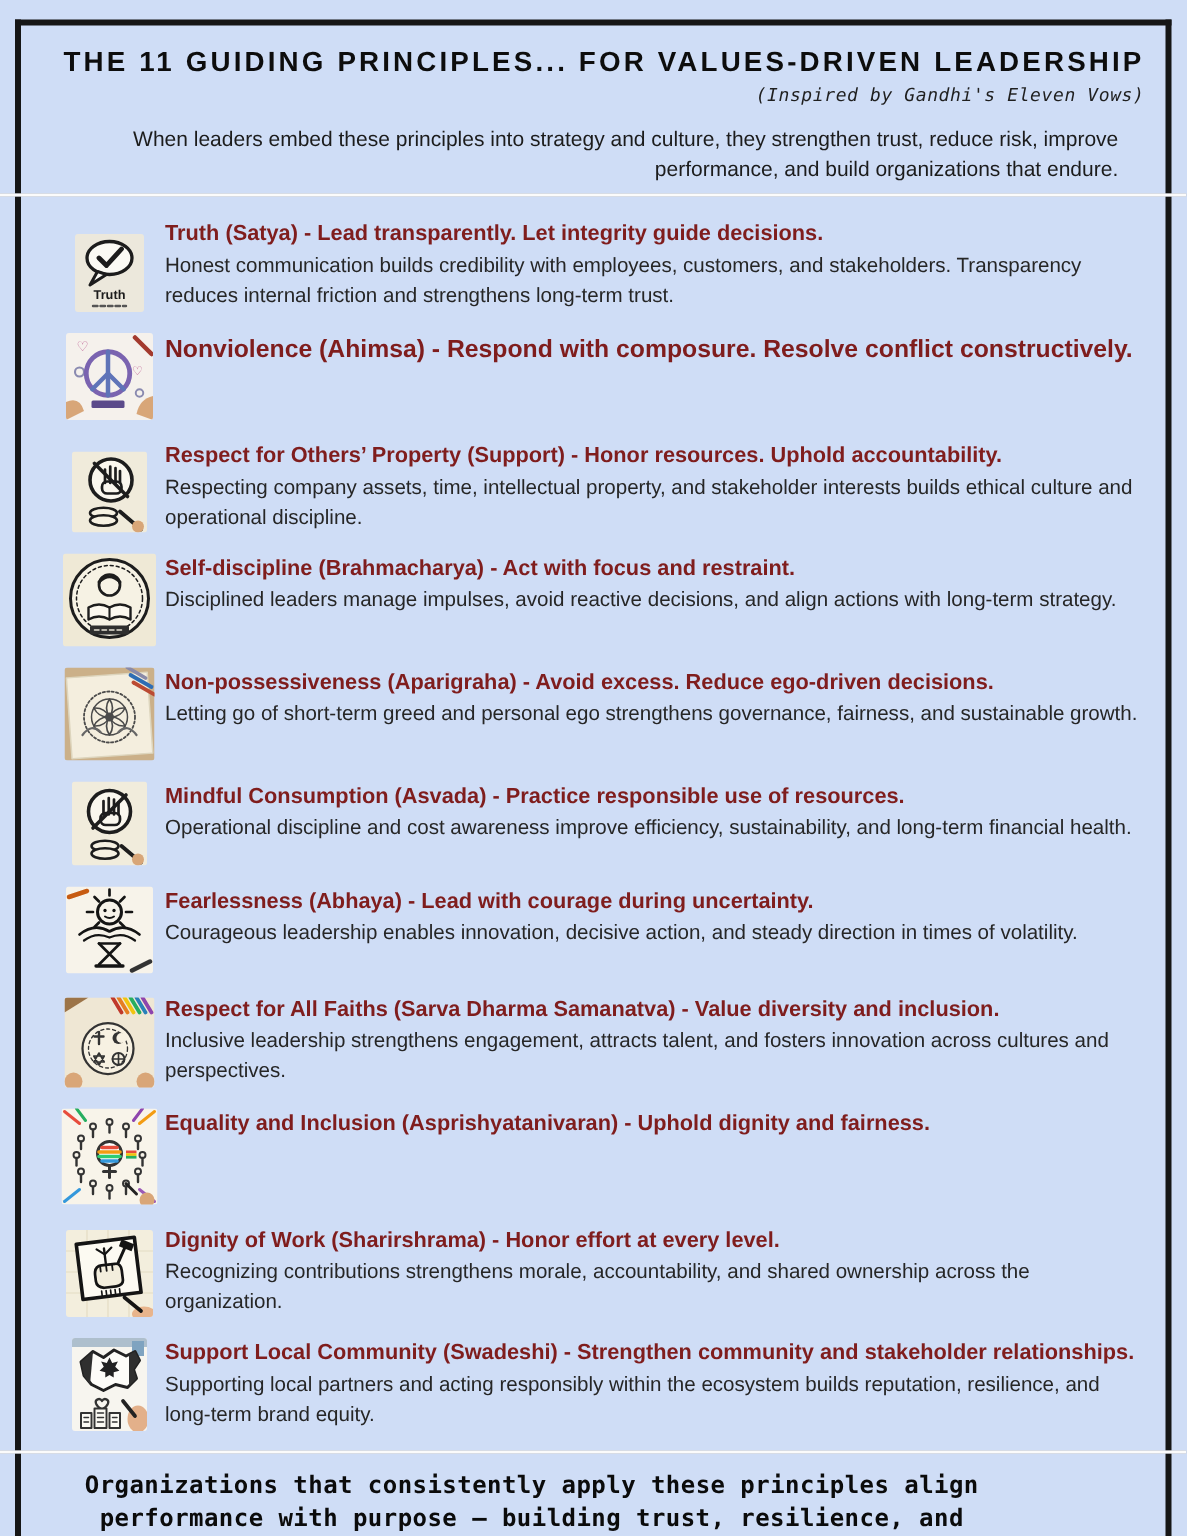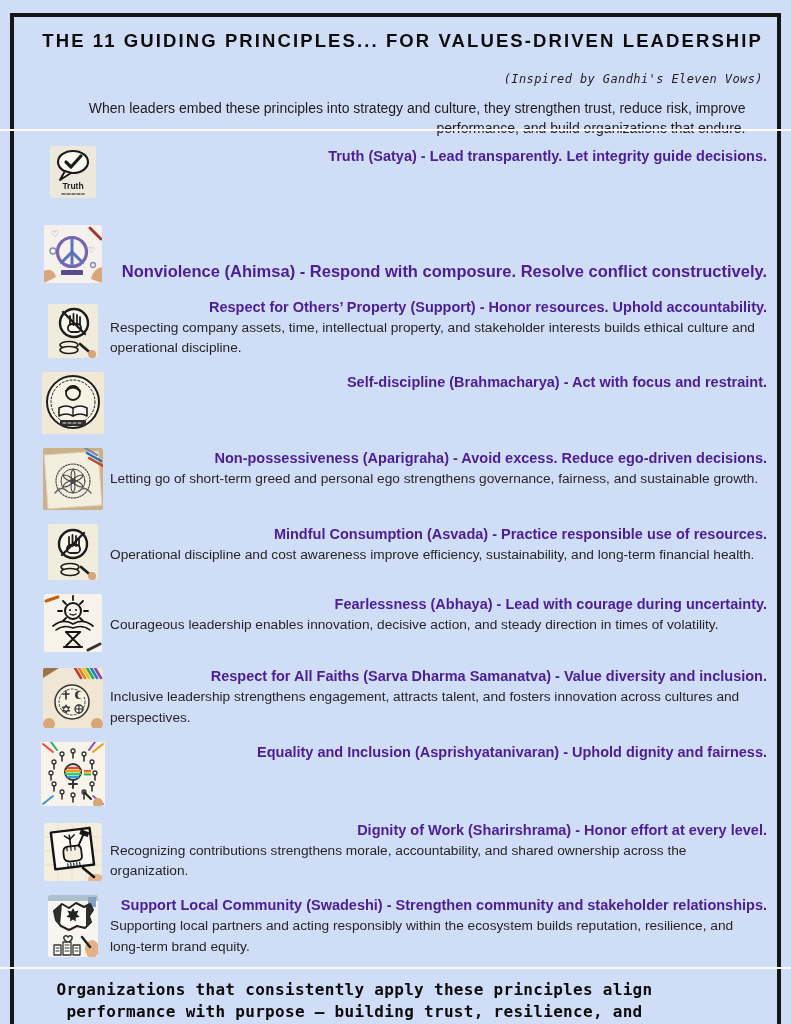--- a/index.html
+++ b/index.html
@@ -13,21 +13,21 @@
     position:absolute; left:10px; right:10px; top:13px; bottom:0;
     border:4px solid #161616; border-bottom:none;
   }
   .header { padding:12px 14px 0; text-align:right; }
   .title {
     font-size:18.5px; font-weight:bold; letter-spacing:2.1px;
     color:#0d0d0d; line-height:1.25;
   }
   .subtitle {
     font-family:"DejaVu Sans Mono", monospace; font-style:italic;
-    font-size:12px; letter-spacing:0.4px; color:#1f1f1f; margin-top:20px;
+    font-size:12px; letter-spacing:0.4px; color:#1f1f1f; margin-top:4px;
   }
   .intro {
     margin:13px auto 0; max-width:700px;
     font-size:14px; line-height:1.42; color:#1c1c1c;
   }
   .divider {
     position:absolute; left:0; width:791px; height:2px;
     background:#959ca6; border-bottom:2px solid #fbfbfb; z-index:6;
   }
   #divider-top { top:129px; }
@@ -37,23 +37,23 @@
     padding:13px 10px 0 26px;
   }
   .item { display:flex; margin-bottom:14px; }
   .icon-box {
     flex:0 0 66px; width:66px; display:flex;
     justify-content:center; align-items:flex-end;
   }
   .icon-box svg { border-radius:2px; }
   .item-text { flex:1; padding-left:4px; }
   .item-title {
-    font-size:14.5px; font-weight:bold; color:#4c1d95; line-height:1.38;text-align:right;
-  }
-  .item-title.large { font-size:16.5px;margin-top:48px; }
+    font-size:14.5px; font-weight:bold; color:#7f1d1d; line-height:1.38;
+  }
+  .item-title.large { font-size:16.5px; }
   .item-desc {
     font-size:13.7px; color:#262626; line-height:1.48; margin-top:1px;
   }
   .footer {
     position:absolute; top:971px; left:0; width:709px; z-index:5;
     text-align:center; padding:8px 12px 0;
     font-family:"DejaVu Sans Mono", monospace; font-weight:bold;
     font-size:16px; line-height:1.35; letter-spacing:0.3px; color:#0b0b0b;
   }
   .footer-inner { max-width:762px; margin:0 auto; }
@@ -80,20 +80,21 @@
         <rect width="46" height="52" fill="#ece8dc"></rect>
         <ellipse cx="23" cy="16" rx="15" ry="11" fill="#fbfaf4" stroke="#1c1c1c" stroke-width="2.2"></ellipse>
         <path d="M15,25 L10,34 L21,27 Z" fill="#fbfaf4" stroke="#1c1c1c" stroke-width="2"></path>
         <path d="M16,16 l5,5 l10,-11" fill="none" stroke="#1c1c1c" stroke-width="3.2"></path>
         <text x="23" y="43" font-size="8.5" font-weight="bold" text-anchor="middle" fill="#1c1c1c" font-family="Liberation Sans, sans-serif">Truth</text>
         <line x1="12" y1="48" x2="34" y2="48" stroke="#555" stroke-width="1.6" stroke-dasharray="3,2"></line>
       </svg>
     </div>
     <div class="item-text">
       <div class="item-title">Truth (Satya) - Lead transparently. Let integrity guide decisions.</div>
+      <div class="item-desc">Honest communication builds credibility with employees, customers, and stakeholders. Transparency reduces internal friction and strengthens long-term trust.</div>
     </div>
   </div>
 
   <div class="item">
     <div class="icon-box">
       <svg width="58" height="58" viewBox="0 0 58 58">
         <rect width="58" height="58" fill="#f5f1ec"></rect>
         <text x="7" y="12" font-size="9" fill="#c06898" font-family="DejaVu Sans, sans-serif">♡</text>
         <text x="44" y="28" font-size="8" fill="#c06898" font-family="DejaVu Sans, sans-serif">♡</text>
         <circle cx="9" cy="26" r="3" fill="none" stroke="#8a8ab0" stroke-width="1.4"></circle>
@@ -142,20 +143,21 @@
         <circle cx="31" cy="21" r="7" fill="#f7f3e6" stroke="#1d1d1d" stroke-width="1.8"></circle>
         <path d="M24,19 Q31,12 38,19" fill="none" stroke="#1d1d1d" stroke-width="2"></path>
         <path d="M17,36 Q24,32 31,36 Q38,32 45,36 L45,44 Q38,40 31,44 Q24,40 17,44 Z" fill="#fbf8ef" stroke="#1d1d1d" stroke-width="1.6"></path>
         <line x1="31" y1="36" x2="31" y2="44" stroke="#1d1d1d" stroke-width="1.4"></line>
         <rect x="18" y="48" width="26" height="6" rx="1" fill="#2e2e2e"></rect>
         <line x1="21" y1="51" x2="41" y2="51" stroke="#e8e4d6" stroke-width="1" stroke-dasharray="3,2"></line>
       </svg>
     </div>
     <div class="item-text">
       <div class="item-title">Self-discipline (Brahmacharya) - Act with focus and restraint.</div>
+      <div class="item-desc">Disciplined leaders manage impulses, avoid reactive decisions, and align actions with long-term strategy.</div>
     </div>
   </div>
 
   <div class="item">
     <div class="icon-box">
       <svg width="60" height="62" viewBox="0 0 60 62">
         <rect width="60" height="62" fill="#cbb089"></rect>
         <rect x="3" y="5" width="54" height="54" fill="#f4eede" stroke="#ddd5bd" transform="rotate(-4 30 31)"></rect>
         <line x1="42" y1="0" x2="54" y2="7" stroke="#8a8aa8" stroke-width="2.5"></line>
         <line x1="44" y1="5" x2="58" y2="13" stroke="#2e6db4" stroke-width="2.5"></line>

